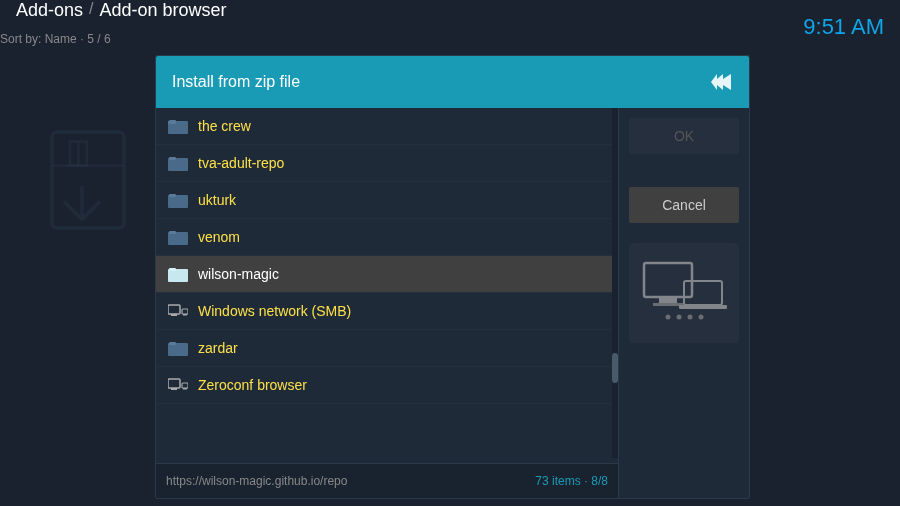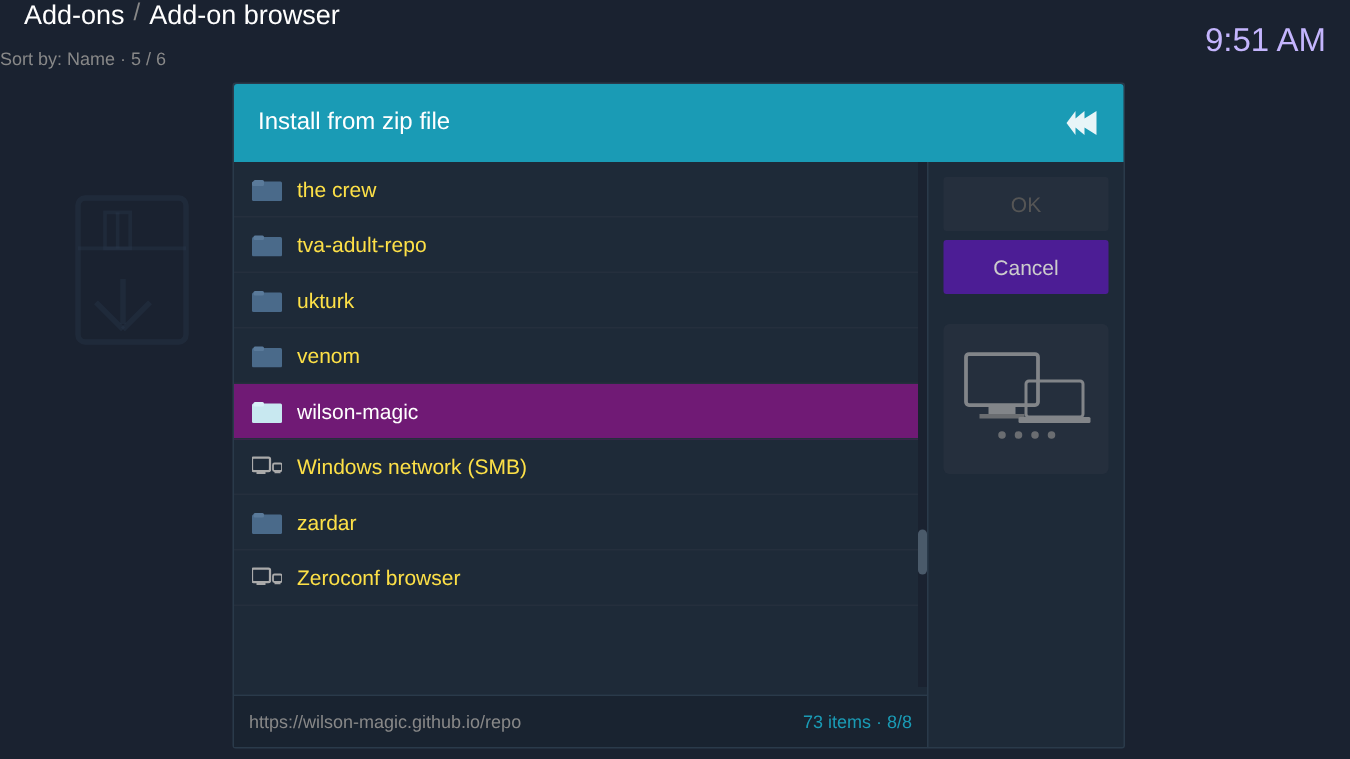--- a/index.html
+++ b/index.html
@@ -48,21 +48,21 @@
       position: absolute;
       top: 32px;
       left: 0;
     }
 
     .clock {
       position: absolute;
       top: 14px;
       right: 16px;
       font-size: 22px;
-      color: #c4b5fd;
+      color: #0ea5e9;
       font-weight: 300;
     }
 
     
     .bg-icon-area {
       position: absolute;
       top: 120px;
       left: 40px;
       width: 120px;
       height: 120px;
@@ -123,21 +123,21 @@
       align-items: center;
       padding: 10px 12px;
       cursor: pointer;
       font-size: 14px;
       color: #fde047;
       border-bottom: 1px solid #252f3d;
       transition: background 0.1s;
     }
 
     .list-item.selected {
-      background: #701a75;
+      background: #404040;
       color: #ffffff;
     }
 
     .list-item-icon {
       width: 20px;
       height: 16px;
       margin-right: 10px;
       flex-shrink: 0;
     }
 
@@ -209,27 +209,28 @@
     }
 
     .ok-button.disabled {
       color: #555;
       background: #252f3d;
     }
 
     .cancel-button {
       width: 100%;
       padding: 10px;
-      background: #4c1d95;
+      background: #404040;
       color: #cccccc;
       border: none;
       font-size: 14px;
       cursor: pointer;
       text-align: center;
       border-radius: 2px;
+      margin-top: 27px;
     }
 
     .panel-preview {
       margin-top: auto;
       width: 110px;
       height: 100px;
       display: flex;
       align-items: center;
       justify-content: center;
       background: #252f3d;

